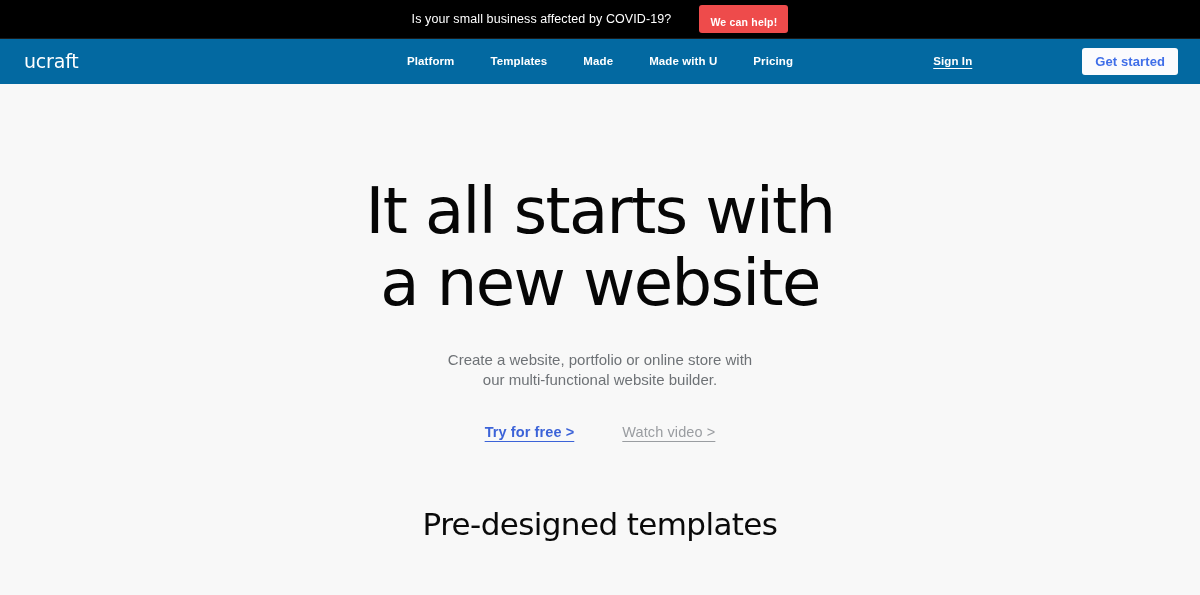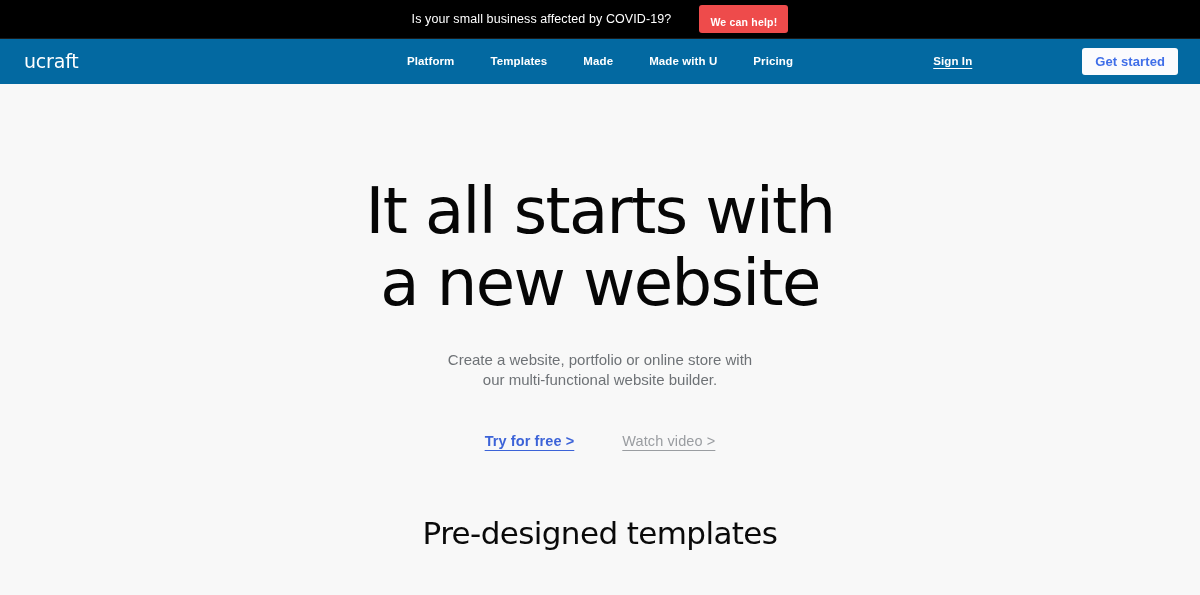--- a/index.html
+++ b/index.html
@@ -135,21 +135,21 @@
   .hero-sub {
     margin-top: 31px;
     font-size: 15px;
     line-height: 19.5px;
     color: #6e7276;
     font-weight: 400;
   }
   .hero-sub .line { display: block; }
 
   .hero-actions {
-    margin-top: 44px;
+    margin-top: 35px;
     display: flex;
     align-items: center;
     justify-content: center;
     gap: 48px;
   }
   .cta-primary {
     color: #3c63d8;
     font-size: 14.5px;
     font-weight: 700;
     text-decoration: underline;

